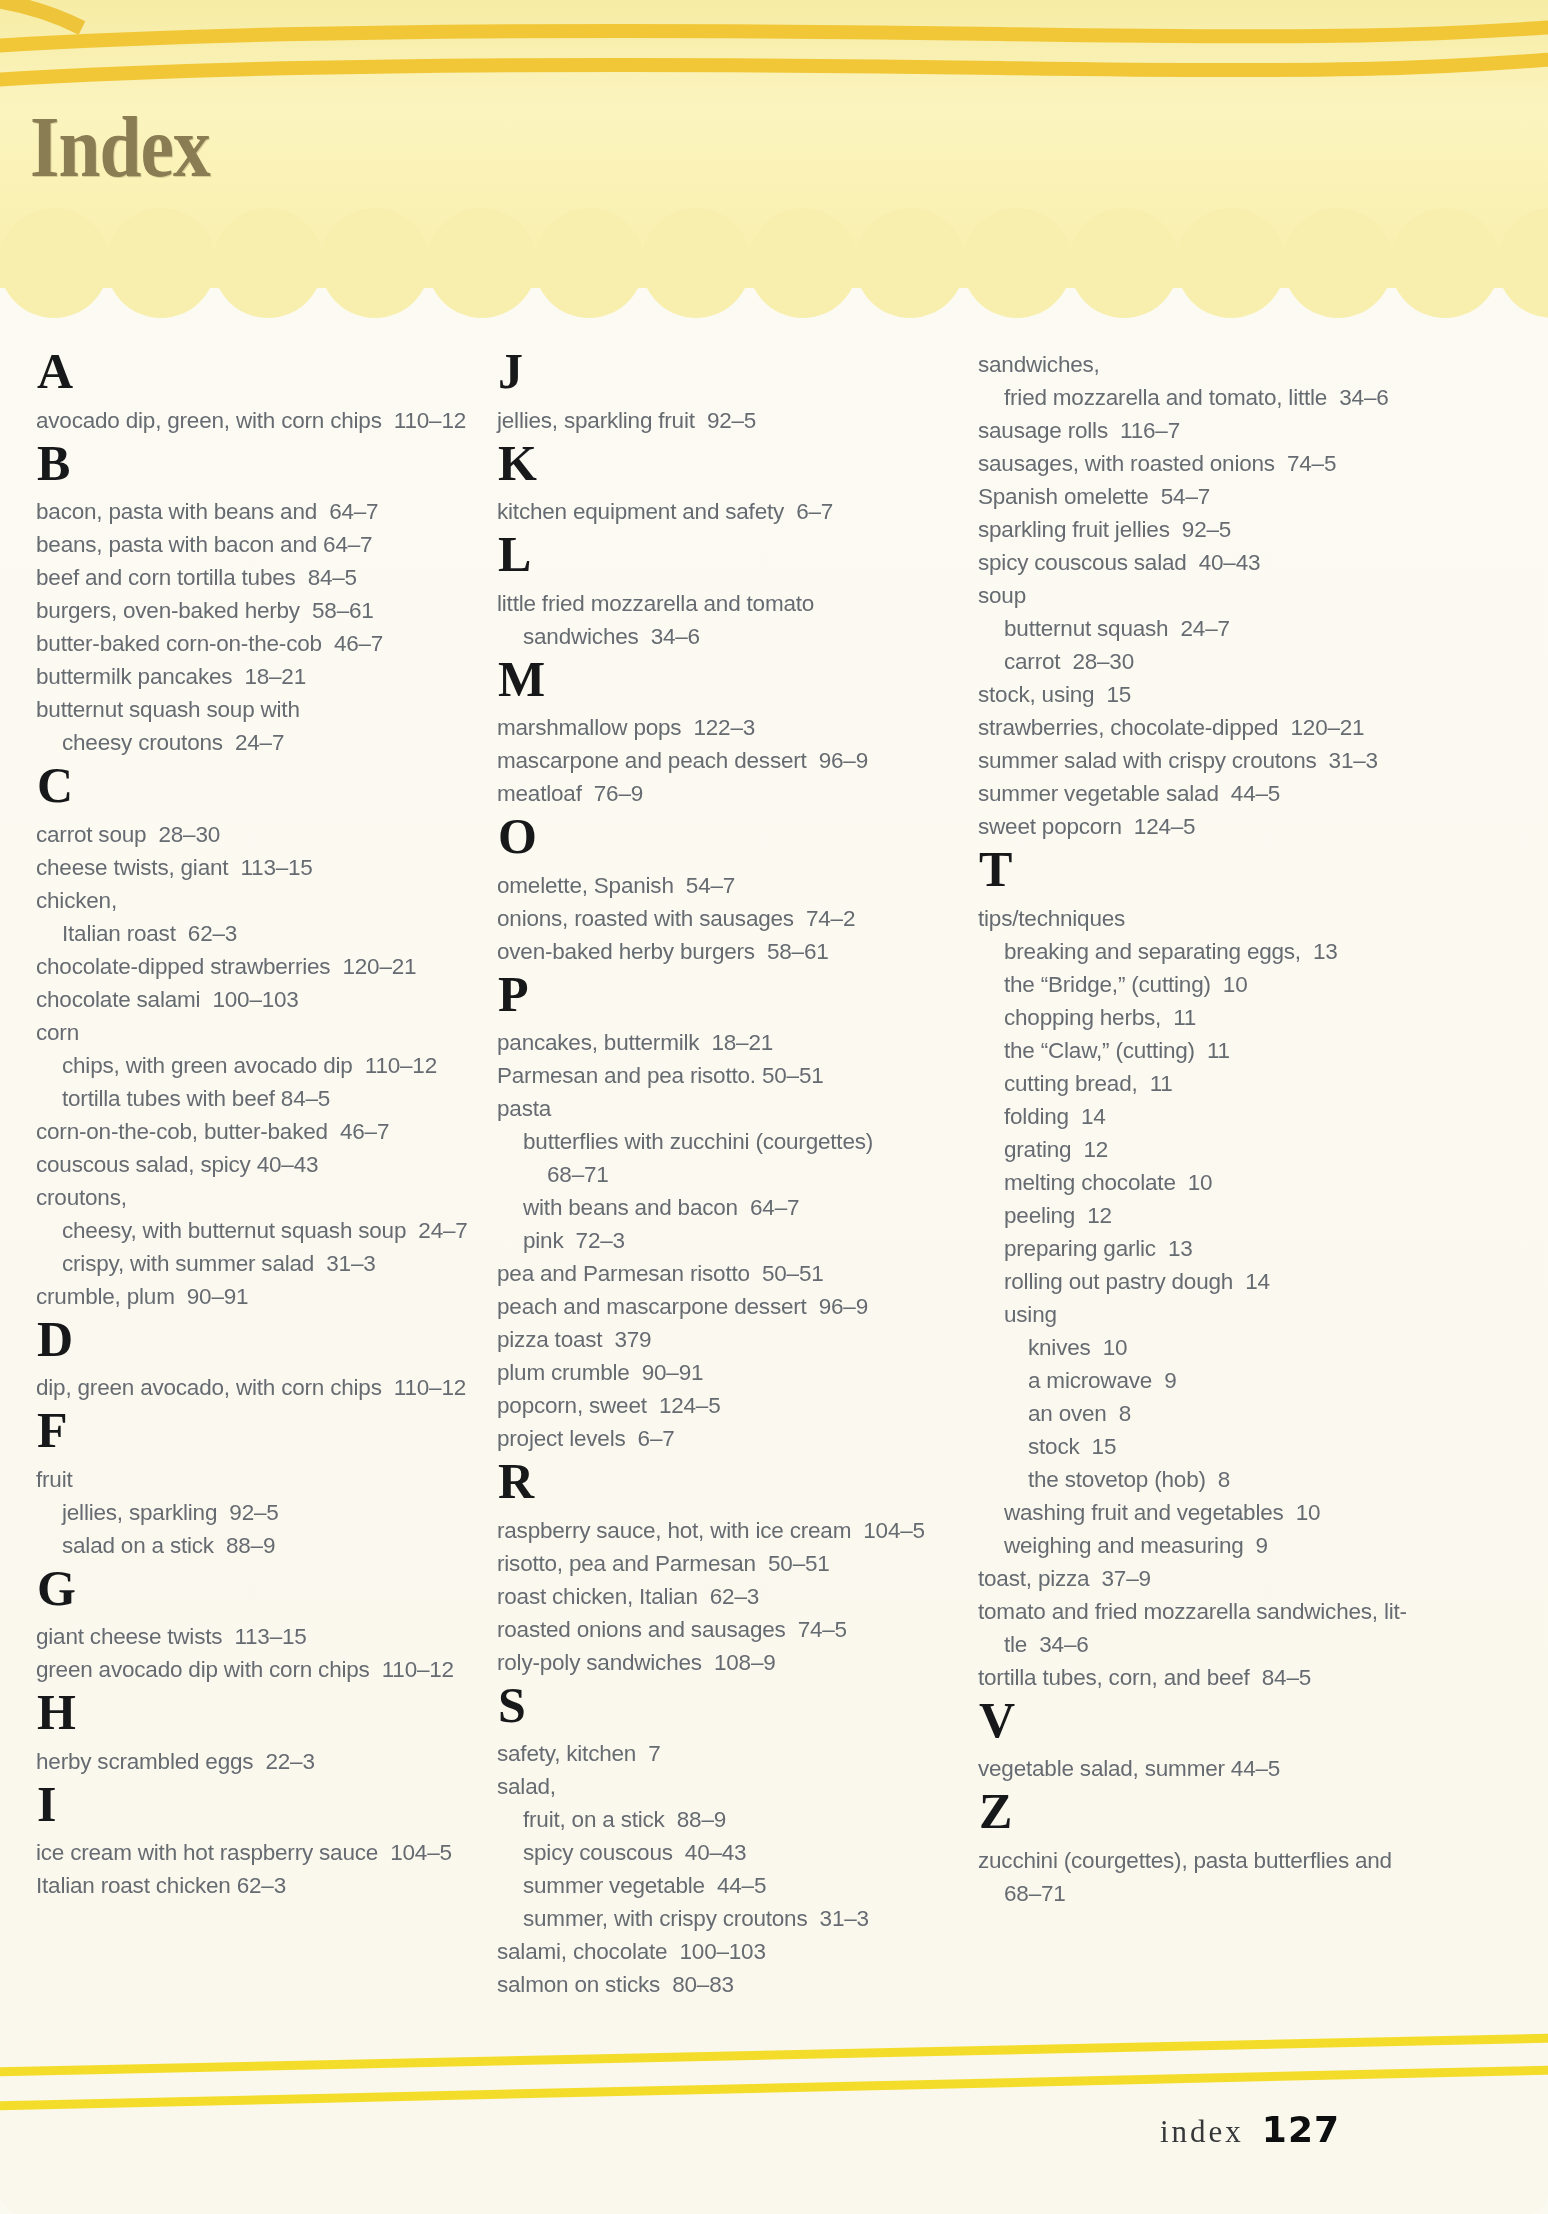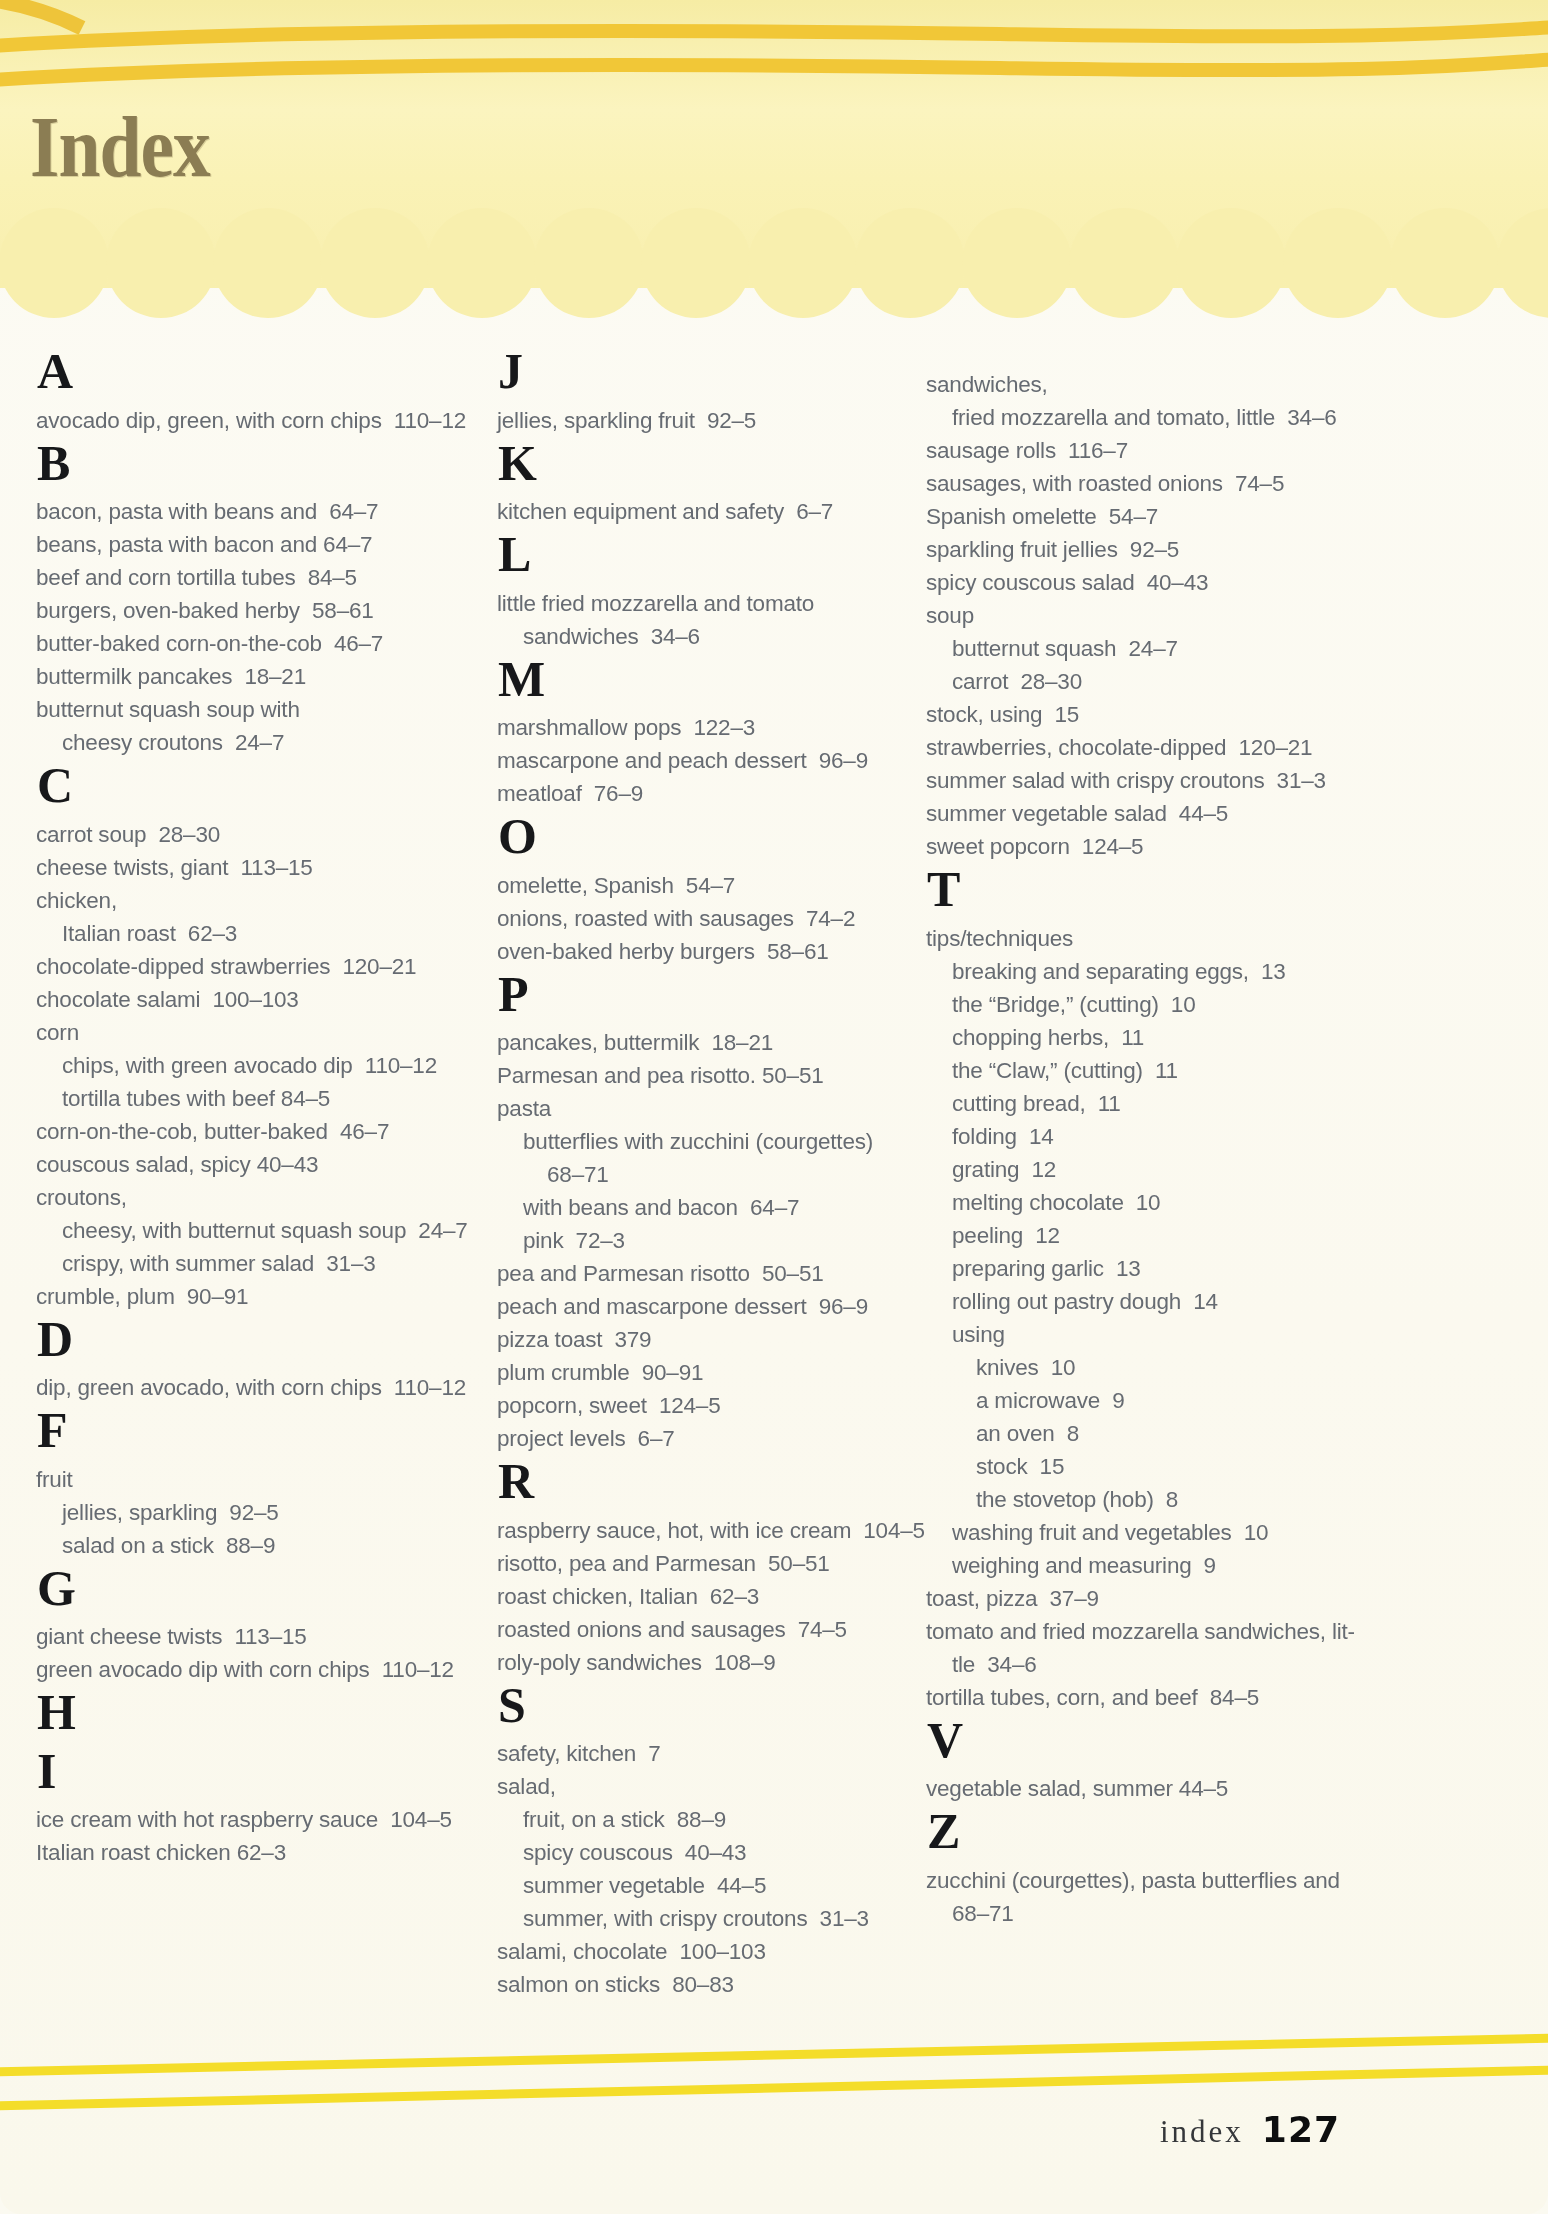--- a/index.html
+++ b/index.html
@@ -19,21 +19,21 @@
     position:absolute;left:30px;top:104px;margin:0;z-index:3;
     font:700 82px/1 "Liberation Serif","DejaVu Serif",serif;
     color:#8b7d53;letter-spacing:-1px;
     transform:scaleX(.92) scaleY(1.06);transform-origin:left top;
     text-shadow:1px 1px 0 rgba(120,105,60,.25);
   }
 
   
   main{position:absolute;top:348px;left:0;width:1548px;height:1700px;}
   .col{position:absolute;top:0;}
-  .col1{left:36px;} .col2{left:497px;} .col3{left:926px;margin-top:20px;}
+  .col1{left:36px;} .col2{left:497px;} .col3{left:978px;}
   .letter{
     font:700 50px/0.95 "Liberation Serif","DejaVu Serif",serif;
     color:#17181a;padding:3px 0 8px 1px;
   }
   .col .letter:first-child{padding-top:0;}
   .line{
     font-size:22.5px;line-height:33px;letter-spacing:-0.2px;
     color:#666b72;white-space:pre;
   }
   .i1{padding-left:26px;}
@@ -119,20 +119,21 @@
         <div class="letter">D</div>
         <div class="line">dip, green avocado, with corn chips  110–12</div>
         <div class="letter">F</div>
         <div class="line">fruit</div>
         <div class="line i1">jellies, sparkling  92–5</div>
         <div class="line i1">salad on a stick  88–9</div>
         <div class="letter">G</div>
         <div class="line">giant cheese twists  113–15</div>
         <div class="line">green avocado dip with corn chips  110–12</div>
         <div class="letter">H</div>
+        <div class="line">herby scrambled eggs  22–3</div>
         <div class="letter">I</div>
         <div class="line">ice cream with hot raspberry sauce  104–5</div>
         <div class="line">Italian roast chicken 62–3</div>
       </div>
     <div class="col col2">
         <div class="letter">J</div>
         <div class="line">jellies, sparkling fruit  92–5</div>
         <div class="letter">K</div>
         <div class="line">kitchen equipment and safety  6–7</div>
         <div class="letter">L</div>

